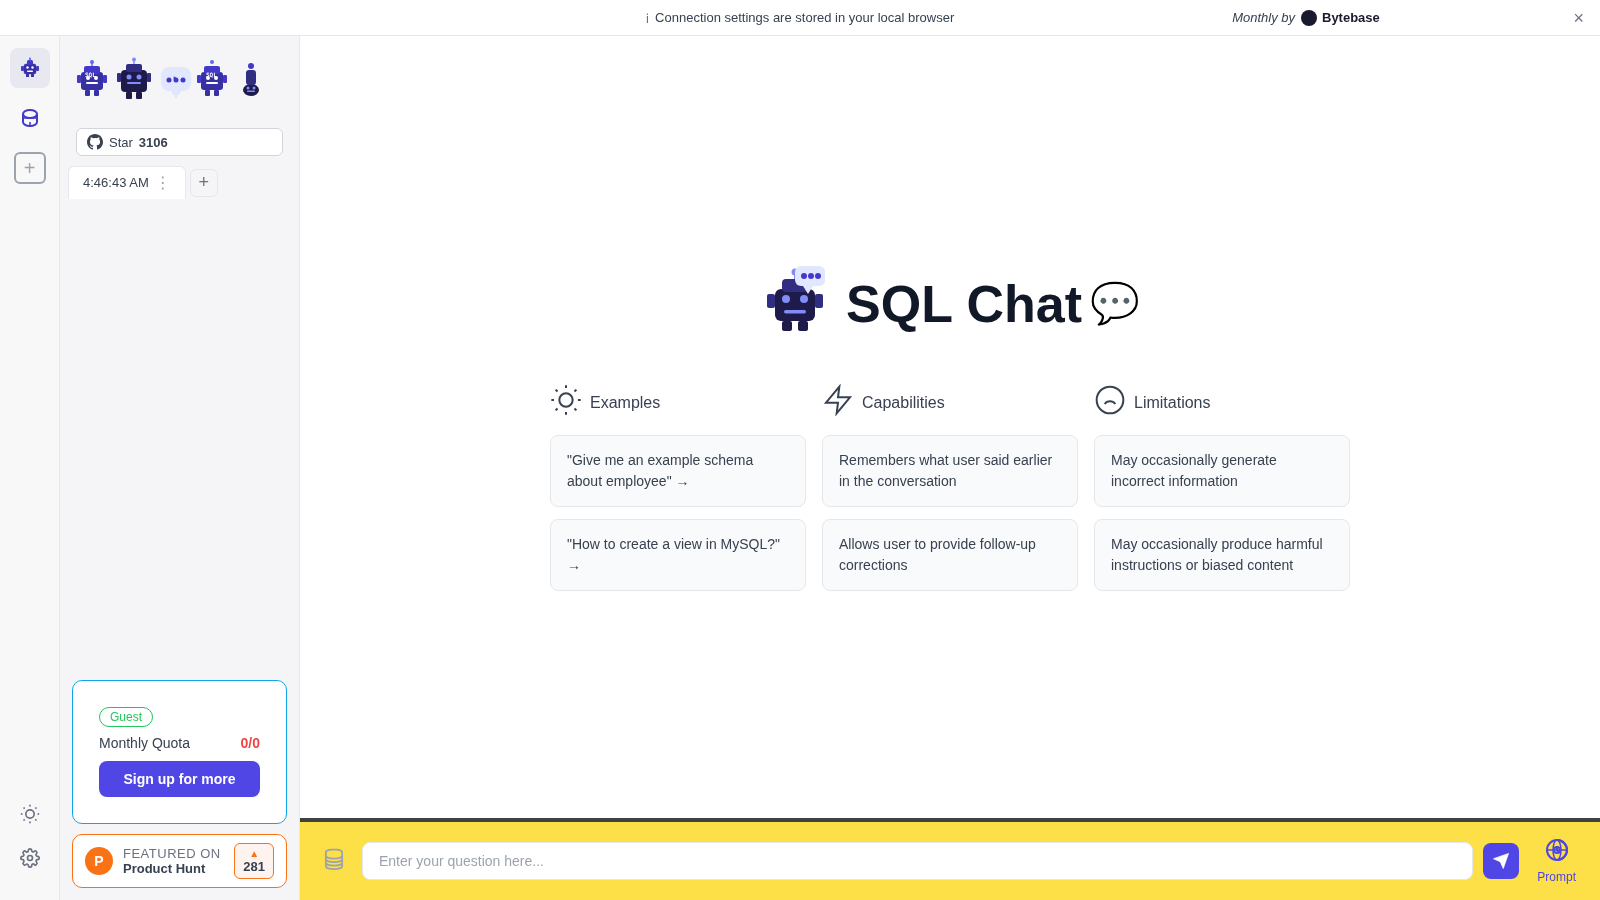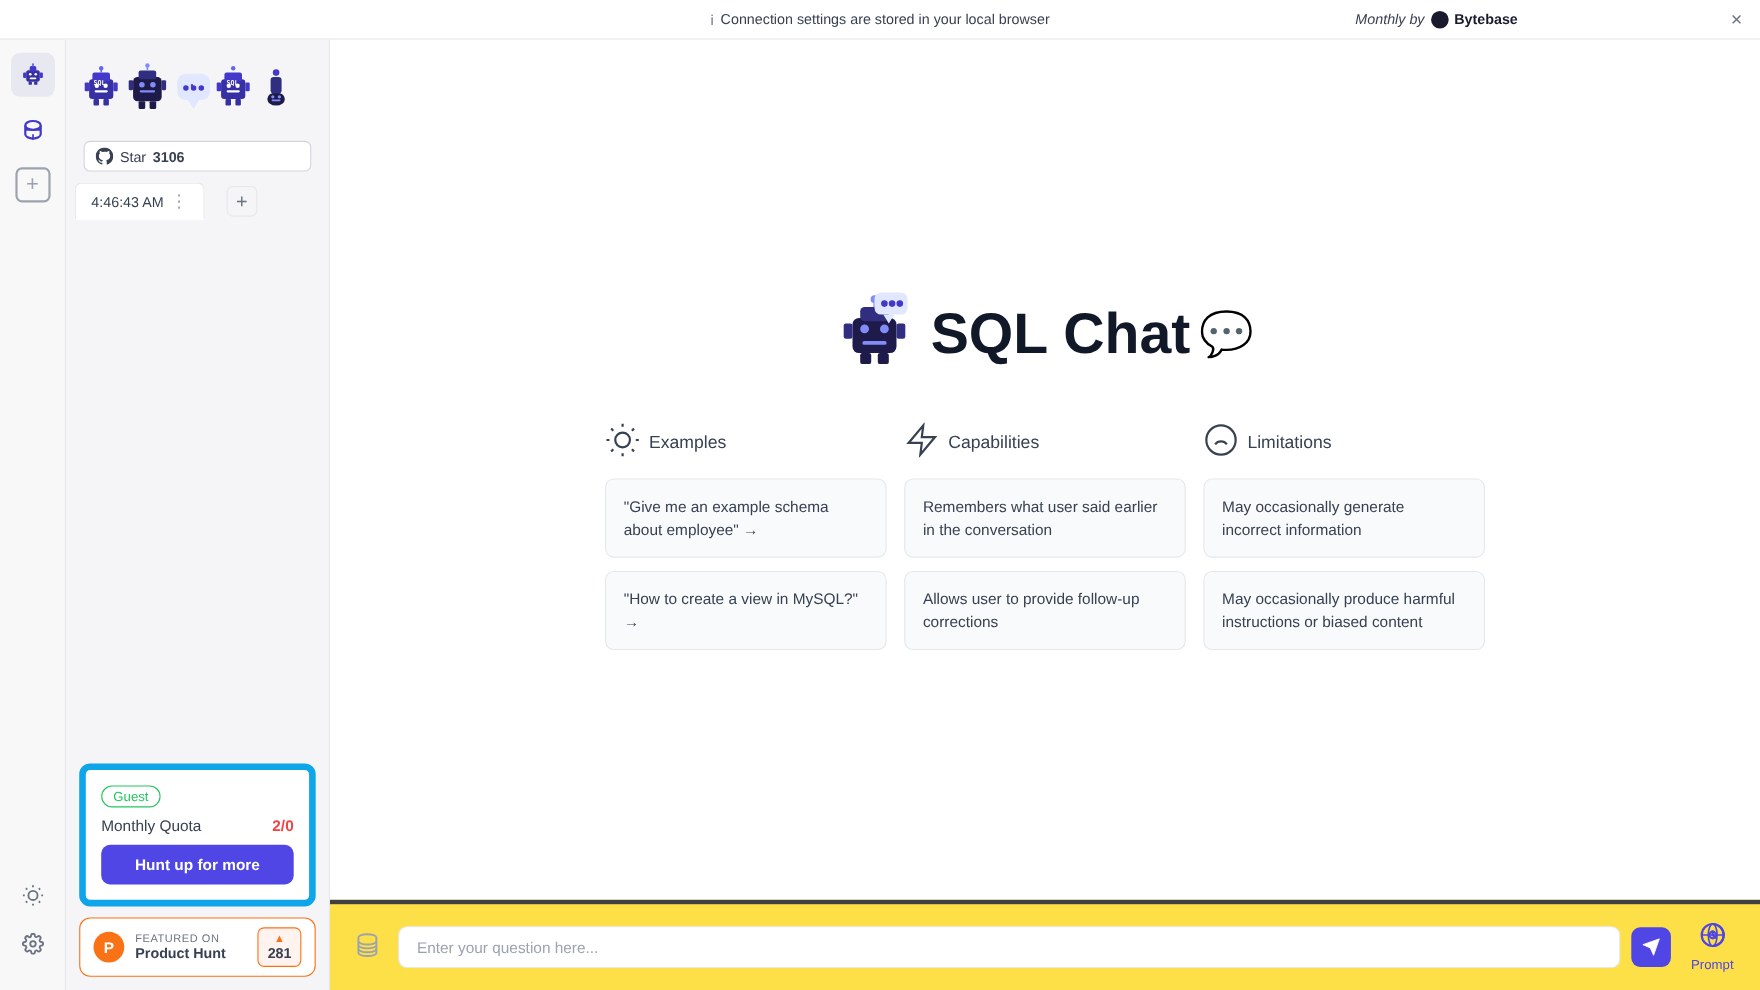--- a/index.html
+++ b/index.html
@@ -134,21 +134,21 @@
       padding: 5px 10px;
       cursor: pointer;
       font-size: 13px;
       color: #374151;
     }
 
     .tabs-area {
       padding: 0 8px;
       display: flex;
       align-items: center;
-      gap: 20px;
+      gap: 4px;
     }
 
     .tab-item {
       background: #fff;
       border: 1px solid #e5e7eb;
       border-radius: 6px 6px 0 0;
       padding: 6px 14px;
       font-size: 13px;
       cursor: pointer;
       display: flex;
@@ -181,23 +181,23 @@
       left: 0;
       right: 0;
       padding: 12px;
       display: flex;
       flex-direction: column;
       gap: 10px;
     }
 
     .quota-card {
       background: #fff;
-      border: 6px solid #0ea5e9;
+      border: 1px solid #0ea5e9;
       border-radius: 10px;
-      padding: 14px;
+      padding: 26px;
     }
     .guest-badge {
       display: inline-block;
       border: 1px solid #22c55e;
       color: #22c55e;
       border-radius: 12px;
       padding: 2px 10px;
       font-size: 12px;
       margin-bottom: 8px;
     }
@@ -249,21 +249,21 @@
       justify-content: center;
       color: #fff;
       font-weight: 900;
       font-size: 14px;
     }
     .ph-text {
       display: flex;
       flex-direction: column;
     }
     .ph-featured {
-      font-size: 10px;
+      font-size: 13px;
       color: #6b7280;
       text-transform: uppercase;
       letter-spacing: 0.5px;
     }
     .ph-name {
       font-size: 13px;
       font-weight: 700;
       color: #374151;
     }
     .ph-votes {
@@ -581,23 +581,23 @@
       </div>
       <button class="tab-add-btn">+</button>
     </div>
 
     <div class="left-panel-bottom">
 
       <div class="quota-card">
         <div class="guest-badge">Guest</div>
         <div class="quota-row">
           <span class="quota-label">Monthly Quota</span>
-          <span class="quota-value">2/0</span>
+          <span class="quota-value">0/0</span>
         </div>
-        <button class="signup-btn">Hunt up for more</button>
+        <button class="signup-btn">Sign up for more</button>
       </div>
 
       <div class="product-hunt-badge">
         <div class="ph-logo">P</div>
         <div class="ph-text">
           <span class="ph-featured">FEATURED ON</span>
           <span class="ph-name">Product Hunt</span>
         </div>
         <div class="ph-votes">
           <span class="ph-arrow">▲</span>

